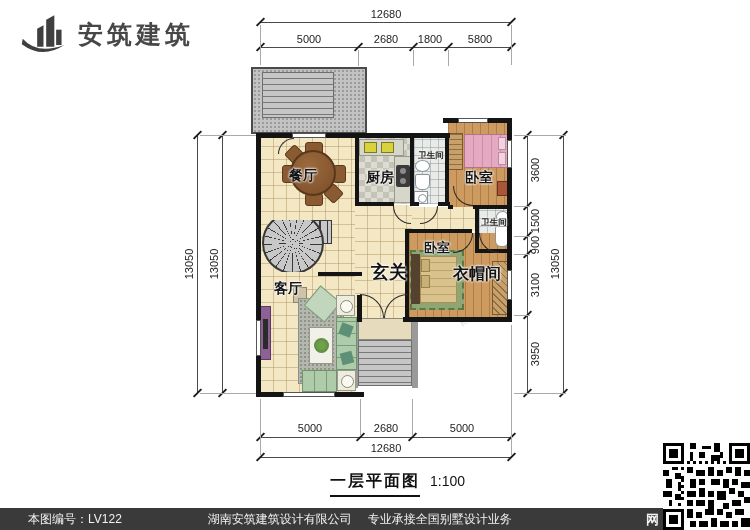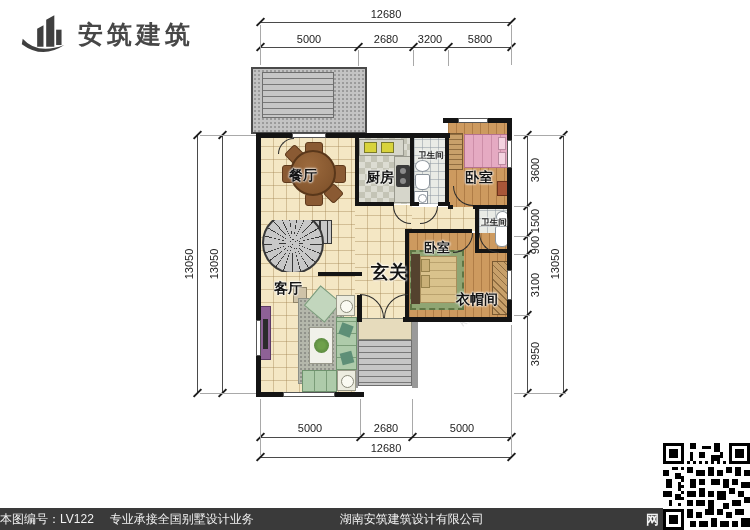--- a/index.html
+++ b/index.html
@@ -191,36 +191,36 @@
   <div class="abs arc" style="left:479px;top:233px;width:20px;height:20px;border-top:none;border-right:none;border-bottom-left-radius:100%;"></div>
   <div class="abs arc" style="left:278px;top:138px;width:16px;height:16px;border-bottom:none;border-right:none;border-top-left-radius:100%;"></div>
 
   <div class="roomlabel" style="left:303px;top:176px;font-size:14px;">餐厅</div>
   <div class="roomlabel" style="left:380px;top:178px;font-size:14px;">厨房</div>
   <div class="roomlabel" style="left:431px;top:156px;font-size:8.5px;">卫生间</div>
   <div class="roomlabel" style="left:479px;top:178px;font-size:14px;">卧室</div>
   <div class="roomlabel" style="left:494px;top:223px;font-size:8.5px;">卫生间</div>
   <div class="roomlabel" style="left:437px;top:248px;font-size:13px;">卧室</div>
   <div class="roomlabel" style="left:389px;top:272px;font-size:18px;">玄关</div>
-  <div class="roomlabel" style="left:477px;top:300px;font-size:14px;">衣帽间</div>
+  <div class="roomlabel" style="left:477px;top:274px;font-size:16px;">衣帽间</div>
   <div class="roomlabel" style="left:288px;top:289px;font-size:14px;">客厅</div>
 
   <div class="abs dimline" style="left:260px;top:22px;width:251px;height:1px;"></div>
   <div class="abs dimline" style="left:260px;top:47px;width:251px;height:1px;"></div>
   <div class="tk" style="left:260px;top:22px;"></div>
   <div class="tk" style="left:511px;top:22px;"></div>
   <div class="tk" style="left:260px;top:47px;"></div>
   <div class="tk" style="left:358px;top:47px;"></div>
   <div class="tk" style="left:413px;top:47px;"></div>
   <div class="tk" style="left:448px;top:47px;"></div>
   <div class="tk" style="left:511px;top:47px;"></div>
   <div class="hdim" style="left:386px;top:14px;">12680</div>
   <div class="hdim" style="left:309px;top:39px;">5000</div>
   <div class="hdim" style="left:386px;top:39px;">2680</div>
-  <div class="hdim" style="left:430px;top:39px;">3200</div>
+  <div class="hdim" style="left:430px;top:39px;">1800</div>
   <div class="hdim" style="left:480px;top:39px;">5800</div>
   <div class="abs ext" style="left:260px;top:25px;width:1px;height:40px;"></div>
   <div class="abs ext" style="left:358px;top:50px;width:1px;height:16px;"></div>
   <div class="abs ext" style="left:413px;top:50px;width:1px;height:16px;"></div>
   <div class="abs ext" style="left:448px;top:50px;width:1px;height:16px;"></div>
   <div class="abs ext" style="left:511px;top:25px;width:1px;height:40px;"></div>
 
   <div class="abs dimline" style="left:260px;top:437px;width:251px;height:1px;"></div>
   <div class="abs dimline" style="left:260px;top:457px;width:251px;height:1px;"></div>
   <div class="tk" style="left:260px;top:437px;"></div>
@@ -265,25 +265,29 @@
   <div class="vdim" style="left:535px;top:285px;">3100</div>
   <div class="vdim" style="left:535px;top:354px;">3950</div>
   <div class="vdim" style="left:555px;top:264px;">13050</div>
   <div class="abs ext" style="left:514px;top:135px;width:52px;height:1px;"></div>
   <div class="abs ext" style="left:514px;top:206px;width:16px;height:1px;"></div>
   <div class="abs ext" style="left:514px;top:236px;width:16px;height:1px;"></div>
   <div class="abs ext" style="left:514px;top:254px;width:16px;height:1px;"></div>
   <div class="abs ext" style="left:514px;top:315px;width:16px;height:1px;"></div>
   <div class="abs ext" style="left:514px;top:393px;width:52px;height:1px;"></div>
 
+  <div class="titlewrap">
+    <span class="titlemain">一层平面图</span>
+    <span class="titlescale">1:100</span>
+  </div>
 
   <div id="footerbar">
-    <span style="">本图编号：LV122</span>
+    <span style="margin-left:28px;">本图编号：LV122</span>
+    <span style="margin-left:86px;">湖南安筑建筑设计有限公司</span>
     <span style="margin-left:16px;">专业承接全国别墅设计业务</span>
-    <span style="margin-left:86px;">湖南安筑建筑设计有限公司</span>
     <span style="position:absolute;left:646px;top:3px;font-size:13px;font-weight:bold;">网</span>
   </div>
 
   <div class="abs" style="left:663px;top:443px;width:87px;height:87px;background:#fff;">
     <svg viewBox="0 0 29 29" width="87" height="87" shape-rendering="crispEdges">
       <rect width="29" height="29" fill="#fff"></rect>
       <path fill="#000" fill-rule="evenodd" d="
         M0 0h7v7H0z M1 1h5v5H1z M2 2h3v3H2z
         M22 0h7v7h-7z M23 1h5v5h-5z M24 2h3v3h-3z
         M0 22h7v7H0z M1 23h5v5H1z M2 24h3v3H2z

